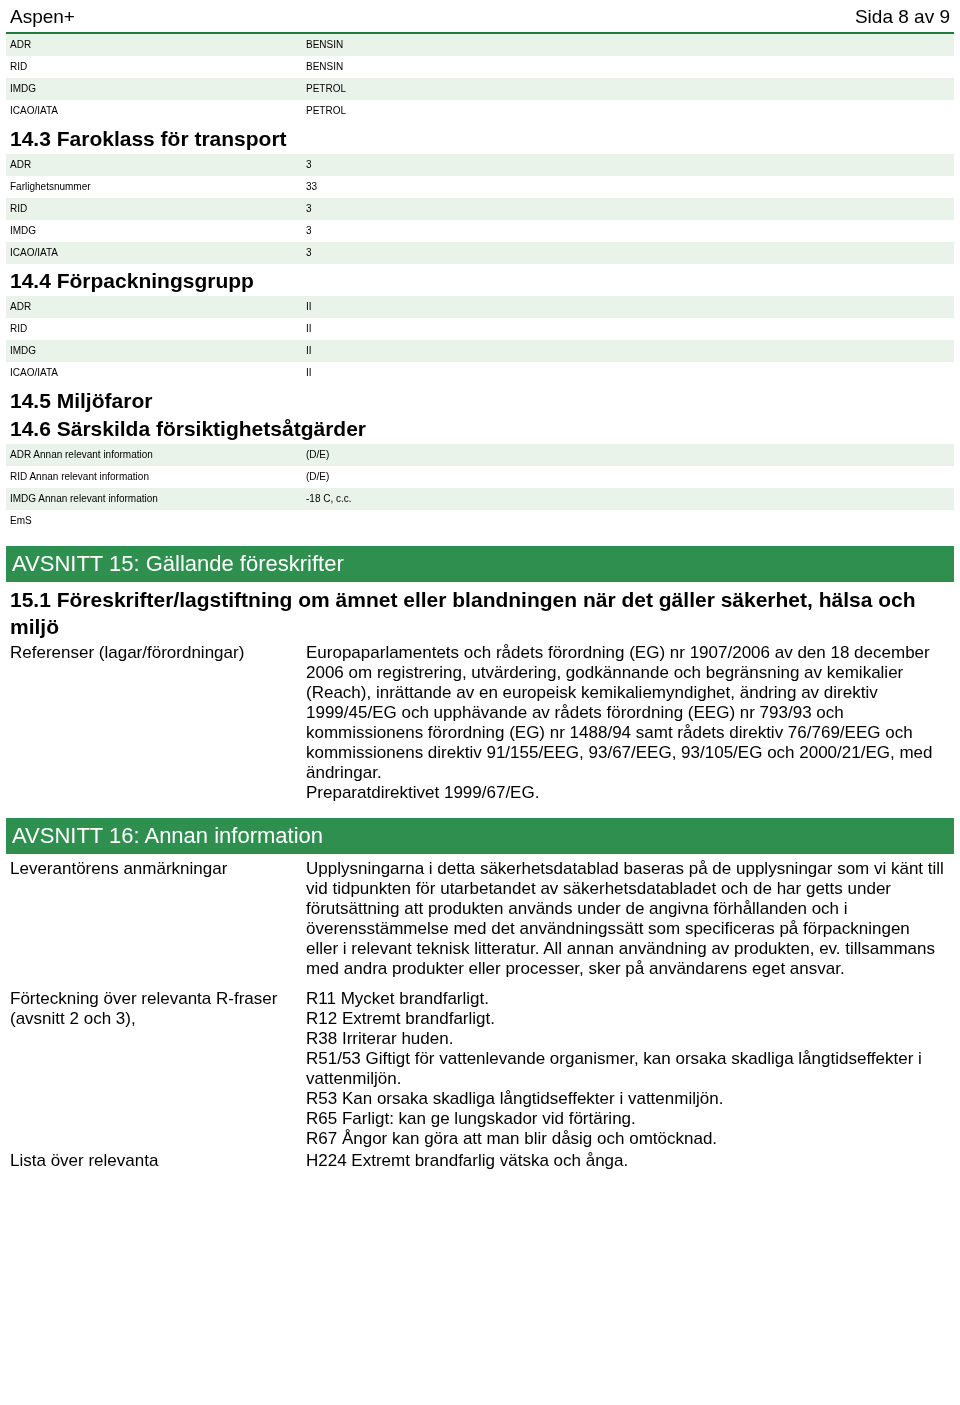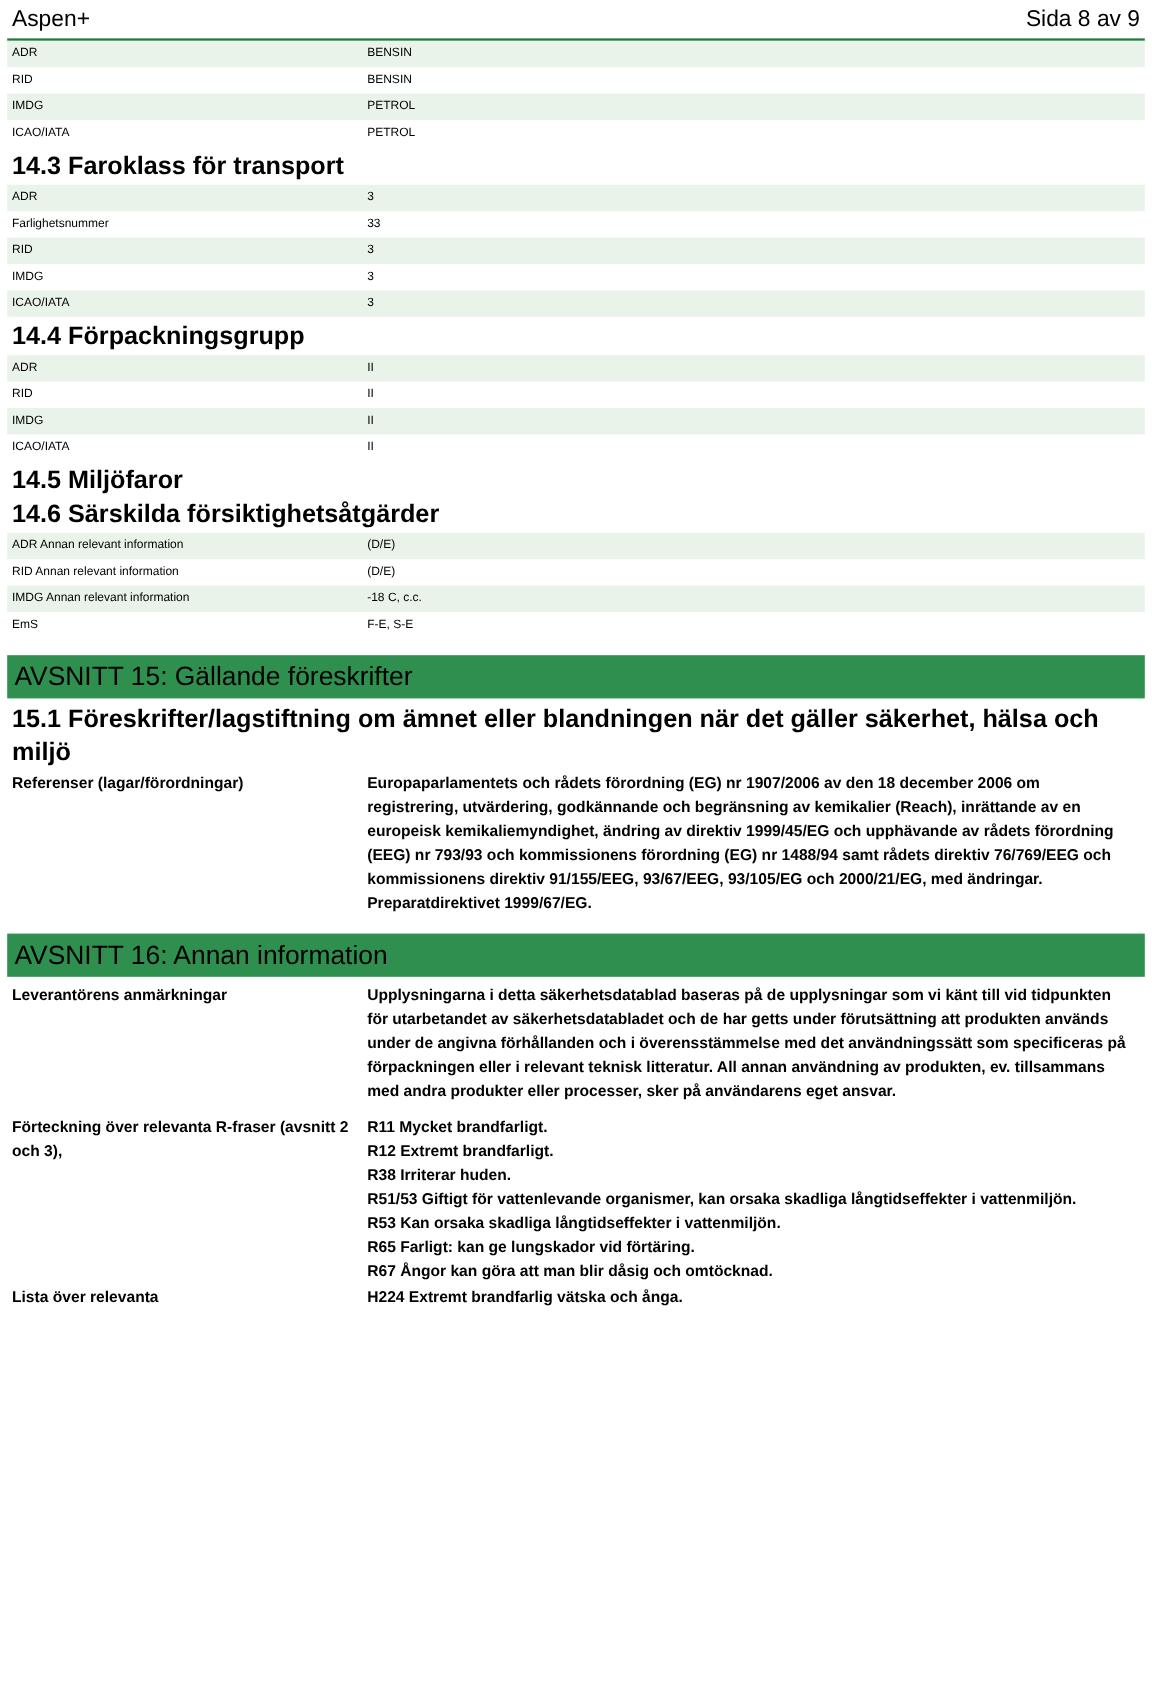--- a/index.html
+++ b/index.html
@@ -55,42 +55,41 @@
     font-size: 21px;
     line-height: 26px;
     margin: 4px 0 2px 0;
     padding-left: 4px;
     font-weight: bold;
   }
   h2.sub.tight { margin-top: 2px; }
 
   .bigband {
     background: #2f8f4e;
-    color: #000000;
+    color: #ffffff;
     font-size: 22px;
     line-height: 30px;
     padding: 3px 6px;
     margin: 14px 0 4px 0;
     font-weight: normal;
   }
 
   h3.numhead {
     font-size: 21px;
     line-height: 27px;
     margin: 4px 0 2px 0;
     padding-left: 4px;
     font-weight: bold;
   }
 
   .block {
     display: flex;
-    font-size: 13px;
+    font-size: 17px;
     line-height: 20px;
     padding: 1px 0;
-    font-weight: bold;
   }
   .block .label {
     width: 300px;
     flex: 0 0 300px;
     padding-left: 4px;
     box-sizing: border-box;
   }
   .block .para {
     flex: 1 1 auto;
     padding-right: 10px;
@@ -188,21 +187,20 @@
     <div class="row">
       <div class="label">RID Annan relevant information</div>
       <div class="value">(D/E)</div>
     </div>
     <div class="row alt">
       <div class="label">IMDG Annan relevant information</div>
       <div class="value">-18 C, c.c.</div>
     </div>
     <div class="row">
       <div class="label">EmS</div>
-      <div class="value">F-E, S-E</div>
     </div>
   </div>
 
 
   <div class="bigband">AVSNITT 15: Gällande föreskrifter</div>
   <h3 class="numhead">15.1 Föreskrifter/lagstiftning om ämnet eller blandningen när det gäller säkerhet, hälsa och miljö</h3>
 
   <div class="block">
     <div class="label">Referenser (lagar/förordningar)</div>
     <div class="para">

